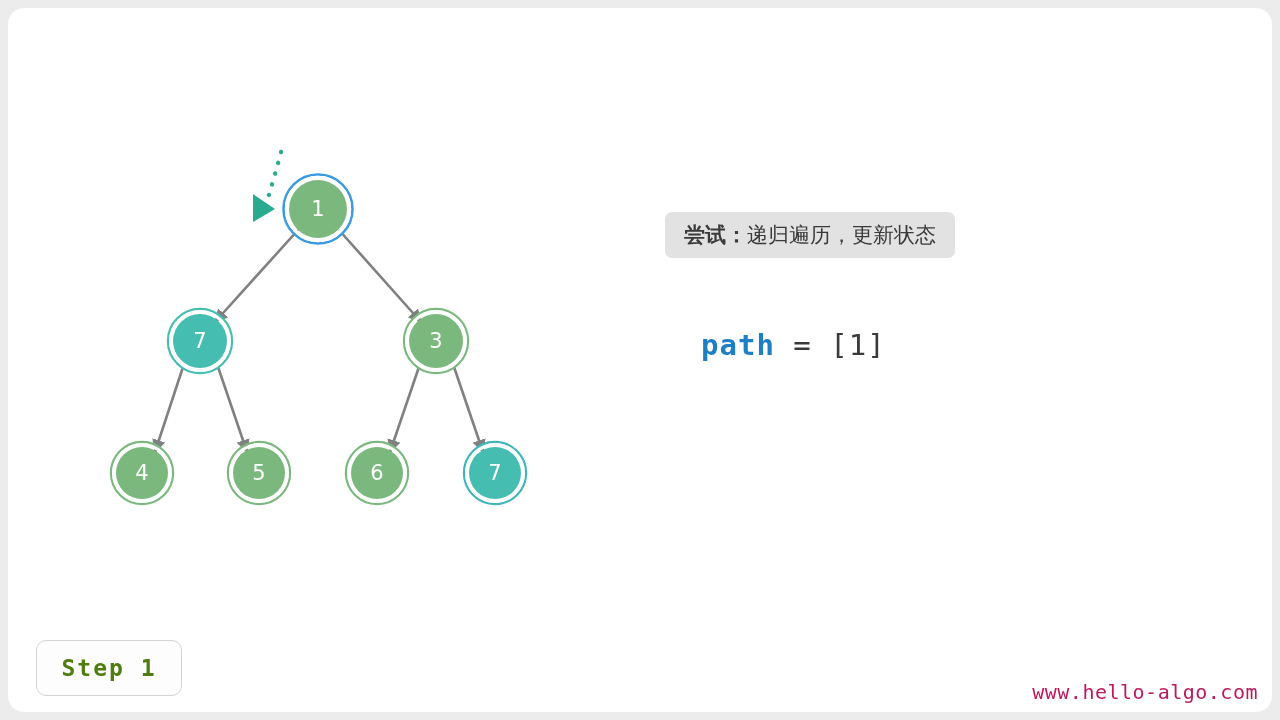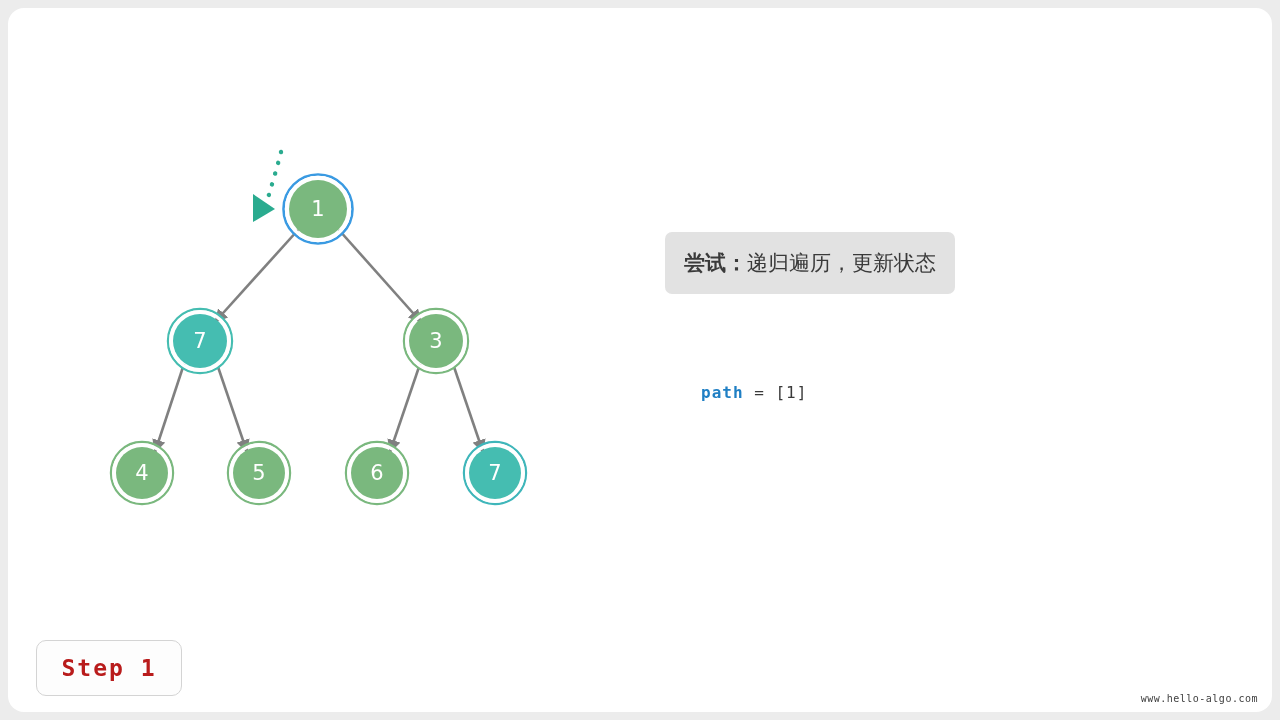--- a/index.html
+++ b/index.html
@@ -51,44 +51,42 @@
     color: #3a3a3a;
     height: 46px;
     line-height: 46px;
     white-space: nowrap;
   }
   .info-line .lbl { font-weight: bold; }
   .info-line.hl {
     display: inline-block;
     background: #e2e2e2;
     border-radius: 7px;
-    padding: 8px 19px;
+    padding: 0 19px;
     margin-left: -19px;
-    margin-top: 20px;
   }
   .info-line.plain {
     padding: 0 19px;
     margin-left: -19px;
   }
 
   #vars {
     position: absolute;
     left: 701px;
     top: 325px;
     width: 500px;
   }
   .var-row {
     font-family: "DejaVu Sans Mono", monospace;
-    font-size: 16px;
+    font-size: 29px;
     letter-spacing: 1px;
     color: #3a3a3a;
     height: 119px;
     line-height: 40px;
     white-space: pre;
-    margin-top: 48px;
   }
   .var-name { font-weight: bold; }
   .var-name.blue { color: #1f7fc4; }
   .var-name.teal { color: #2e9688; }
 
   
   #step-badge {
     position: absolute;
     left: 36px;
     top: 640px;
@@ -99,32 +97,32 @@
     background: #fdfdfd;
     display: flex;
     align-items: center;
     justify-content: center;
   }
   #step-badge span {
     font-family: "DejaVu Sans Mono", monospace;
     font-size: 23px;
     font-weight: bold;
     letter-spacing: 2px;
-    color: #b91c1c;
+    color: #4d7c0f;
   }
 
   
   #watermark {
     position: absolute;
     right: 22px;
     bottom: 16px;
     font-family: "DejaVu Sans Mono", monospace;
-    font-size: 10px;
+    font-size: 20px;
     letter-spacing: 0.5px;
-    color: #404040;
+    color: #be185d;
     margin-top: 38px;
   }
 </style>
 </head>
 <body>
 
 <div id="canvas">
 
   <div id="card"></div>
 

